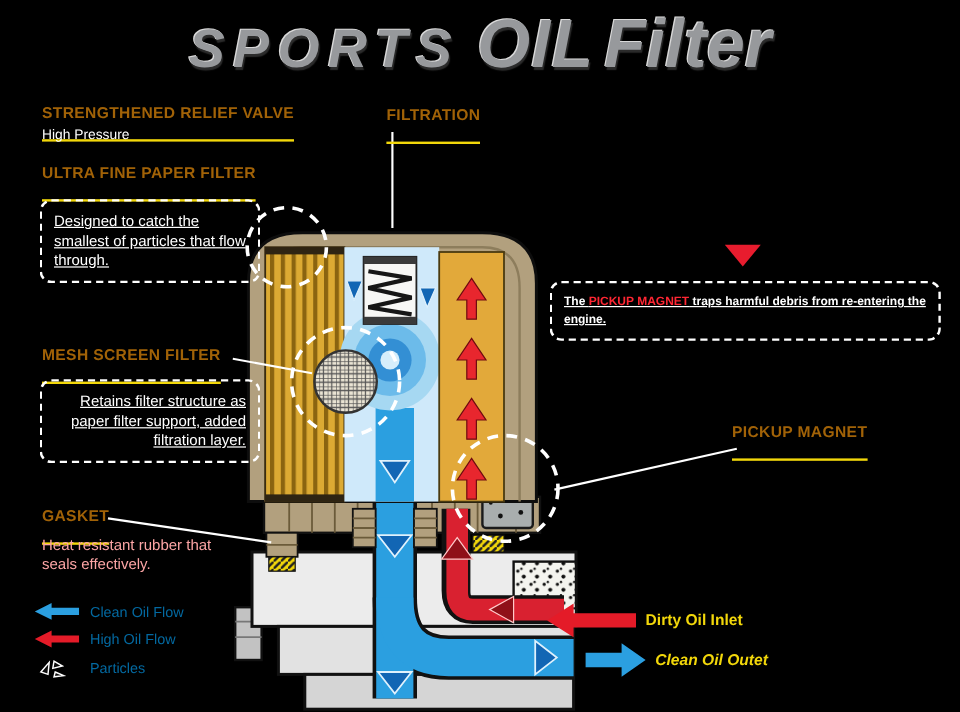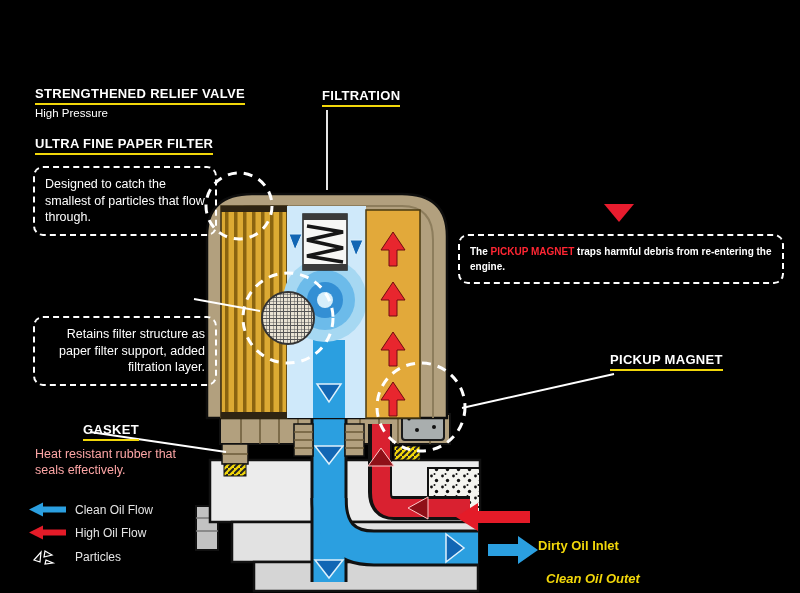--- a/index.html
+++ b/index.html
@@ -9,37 +9,37 @@
 
   
   .title{position:absolute;top:4px;left:0;width:100%;text-align:center;font-style:italic;color:#97999c;white-space:nowrap;}
   .title span{display:inline-block;vertical-align:baseline;
       text-shadow:-1px -1px 0 #d9d9d9, 1px 2px 1px #2c2c2c;}
   .t-sports{font-size:45px;font-weight:bold;letter-spacing:7px;margin-right:14px;}
   .t-oil{font-size:57px;font-weight:bold;letter-spacing:1px;margin-right:8px;}
   .t-filter{font-size:57px;font-weight:bold;}
 
   
-  .yl{position:absolute;color:#ffffff;font-weight:bold;font-size:13px;letter-spacing:.3px;
-      border-bottom:2px solid #f2d70a;padding-bottom:2px;white-space:nowrap;}
+  .yl{position:absolute;color:#a16207;font-weight:bold;font-size:13px;letter-spacing:.3px;
+      border-bottom:2px solid #f2d70a;padding-bottom:15px;white-space:nowrap;}
   .sub{position:absolute;color:#fff;font-size:11.5px;}
 
   
   .dbox{position:absolute;border:2px dashed #fff;border-radius:10px;color:#fff;
-        font-size:12.5px;line-height:1.32;padding:8px 10px;}
+        font-size:12.5px;line-height:1.32;padding:8px 10px;text-decoration:underline;}
   .note{font-size:10px;font-weight:bold;line-height:1.5;}
   .note .hl{color:#ff2633;}
 
   .plain{position:absolute;color:#fca5a5;font-size:12.5px;line-height:1.3;}
 
   
   .legend{position:absolute;left:28px;top:502px;display:flex;flex-direction:column;gap:8px;}
-  .lrow{display:flex;align-items:center;gap:9px;color:#e5e5e5;font-size:12px;}
-
-  .flowlab{position:absolute;color:#f2d70a;font-weight:bold;font-size:13px;white-space:nowrap;margin-top:29px;}
+  .lrow{display:flex;align-items:center;gap:9px;color:#0369a1;font-size:12px;}
+
+  .flowlab{position:absolute;color:#f2d70a;font-weight:bold;font-size:13px;white-space:nowrap;}
 </style>
 </head>
 <body>
 
 <div class="canvas">
 
   <svg class="art" viewBox="0 0 800 593" aria-hidden="true">
     <defs>
       <pattern id="pleats" width="9" height="12" patternUnits="userSpaceOnUse">
         <rect width="9" height="12" fill="#dcaa33"></rect>
@@ -180,32 +180,36 @@
       <line x1="90" y1="432" x2="226" y2="452"></line>
       <line x1="614" y1="374" x2="462" y2="408"></line>
     </g>
 
     <polygon points="604,204 634,204 619,222" fill="#e81c2e"></polygon>
 
     <polygon points="530,511 478,511 478,503 456,517 478,531 478,523 530,523" fill="#e41b28"></polygon>
     <polygon points="488,544 518,544 518,536 538,550 518,564 518,556 488,556" fill="#2b9fe0"></polygon>
   </svg>
 
+  <header class="title">
+    <span class="t-sports">SPORTS</span><span class="t-oil">OIL</span><span class="t-filter">Filter</span>
+  </header>
 
   <div class="yl" style="left:35px;top:86px;">STRENGTHENED RELIEF VALVE</div>
   <div class="sub" style="left:35px;top:107px;">High Pressure</div>
 
   <div class="yl" style="left:322px;top:88px;">FILTRATION</div>
 
   <div class="yl" style="left:35px;top:136px;">ULTRA FINE PAPER FILTER</div>
   <div class="dbox" style="left:33px;top:166px;width:160px;">Designed to catch the smallest of particles that flow through.</div>
 
+  <div class="yl" style="left:35px;top:288px;">MESH SCREEN FILTER</div>
   <div class="dbox" style="left:33px;top:316px;width:160px;text-align:right;">Retains filter structure as paper filter support, added filtration layer.</div>
 
-  <div class="yl" style="left:35px;top:422px;margin-left:48px;">GASKET</div>
+  <div class="yl" style="left:35px;top:422px;">GASKET</div>
   <div class="plain" style="left:35px;top:446px;width:150px;">Heat resistant rubber that seals effectively.</div>
 
   <div class="dbox note" style="left:458px;top:234px;width:302px;">
     <span>The </span><span class="hl">PICKUP MAGNET</span><span> traps harmful debris from re-entering the engine.</span>
   </div>
 
   <div class="yl" style="left:610px;top:352px;">PICKUP MAGNET</div>
 
   <div class="legend">
     <div class="lrow">

